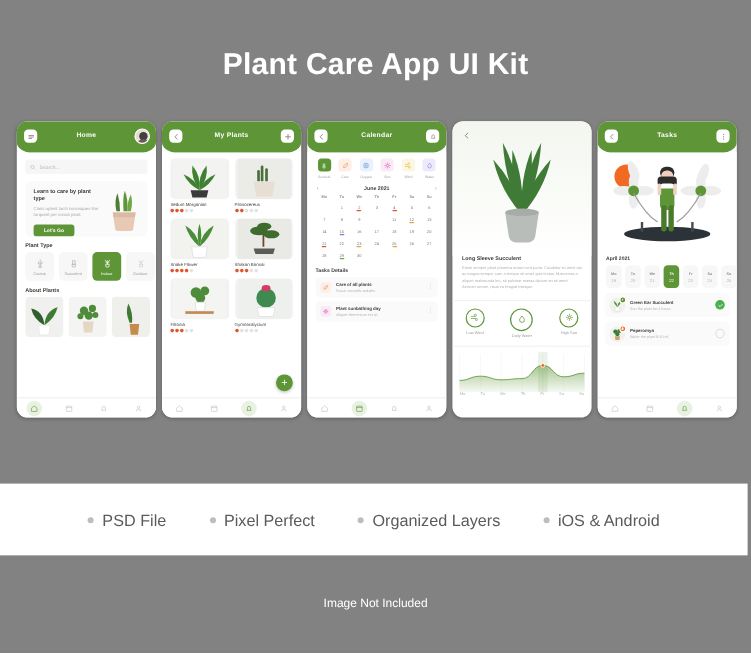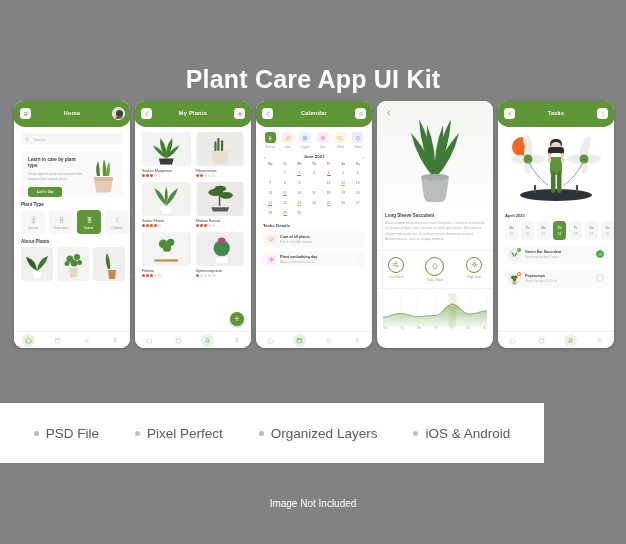--- a/index.html
+++ b/index.html
@@ -9,26 +9,26 @@
     background: #828282;
     overflow: hidden;
     position: relative;
   }
 
   
   .poster { position: absolute; inset: 0; background: #828282; }
   .poster-title {
     position: absolute; top: 40px; left: 0; width: 100%;
     text-align: center; color: #ffffff;
-    font-size: 25px; font-weight: bold; letter-spacing: .2px; margin-top: 25px;
+    font-size: 25px; font-weight: bold; letter-spacing: .2px;
   }
 
   
   .features {
-    position: absolute; left: 0; top: 403px; width: 544px; height: 60px;
+    position: absolute; left: 0; top: 403px; width: 623px; height: 60px;
     background: #ffffff; display: flex; align-items: center; justify-content: center;
     gap: 36px;
   }
   .feature { display: flex; align-items: center; gap: 7px; }
   .feature .dot { width: 5px; height: 5px; border-radius: 50%; background: #bdbdbd; }
   .feature .ftxt { color: #5b5b5b; font-size: 13.5px; }
 
   .notice {
     position: absolute; left: 0; top: 463px; width: 626px; height: 81px;
     background: #828282; display: flex; align-items: center; justify-content: center;

